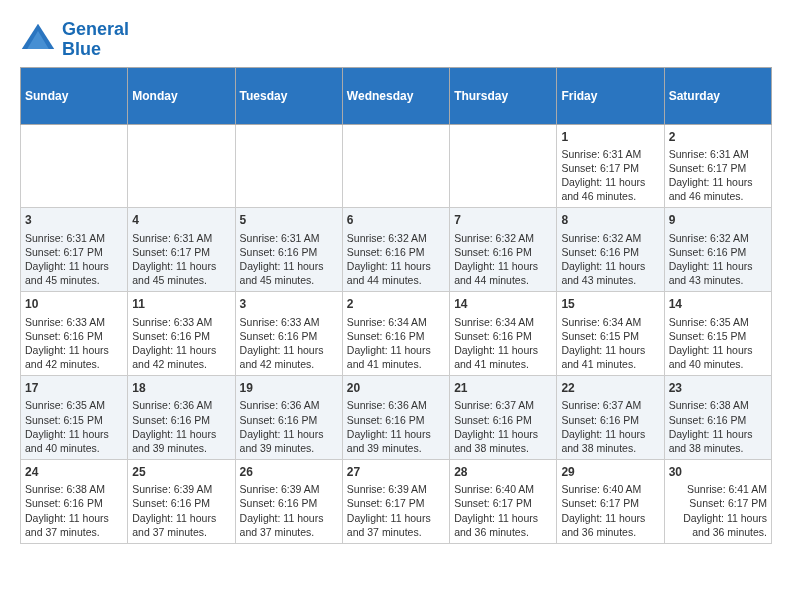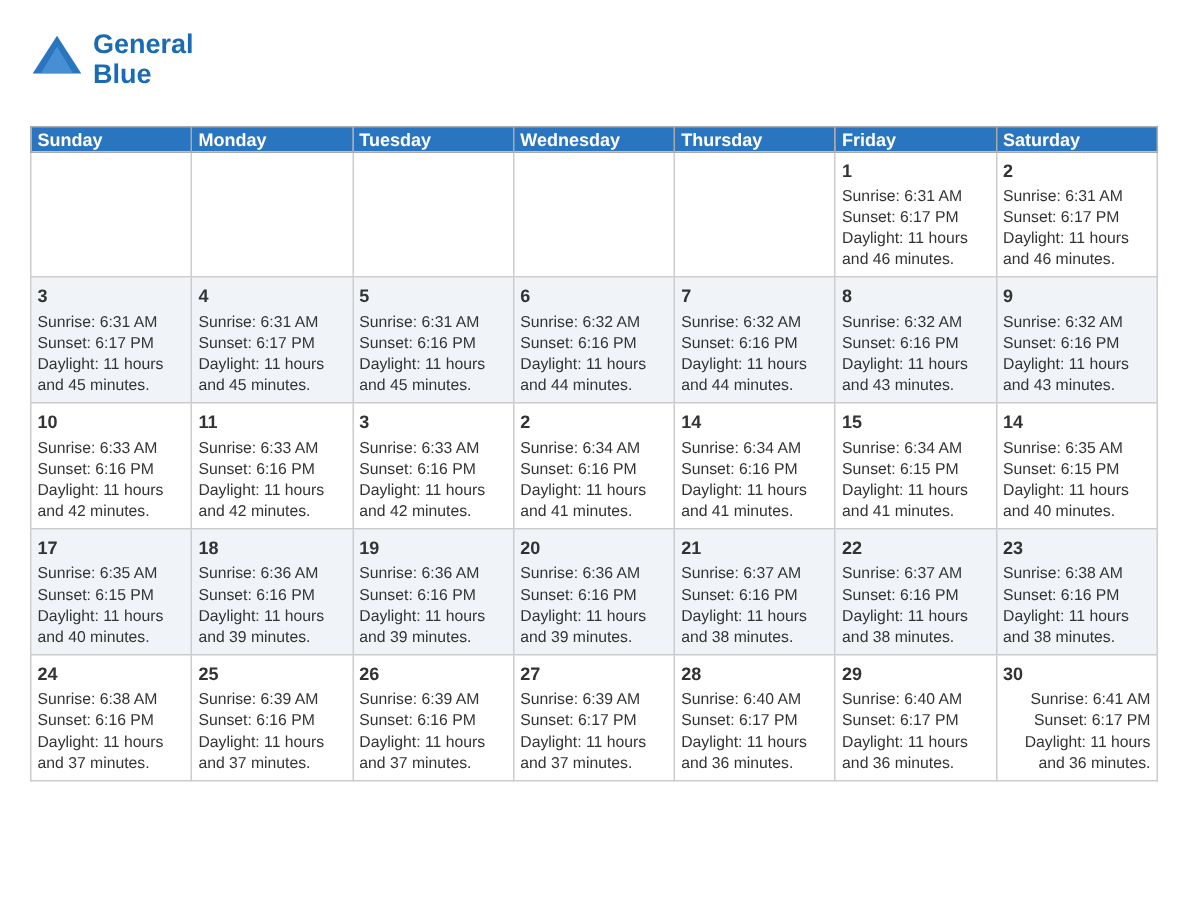--- a/index.html
+++ b/index.html
@@ -7,21 +7,21 @@
       font-family: Arial, sans-serif;
       background: #fff;
       width: 792px;
       min-height: 612px;
       padding: 20px;
     }
     .header-area {
       display: flex;
       justify-content: space-between;
       align-items: flex-start;
-      margin-bottom: 24px;
+      margin-bottom: 7px;
     }
     .logo {
       display: flex;
       align-items: center;
       gap: 6px;
     }
     .logo-text {
       font-size: 18px;
       font-weight: bold;
       color: #333;
@@ -47,21 +47,21 @@
       color: #333;
     }
     .calendar {
       width: 100%;
       border-collapse: collapse;
       font-size: 11px;
     }
     .calendar thead tr th {
       background-color: #2a75c0;
       color: #fff;
-      padding: 1px 4px;
+      padding: 21px 4px;
       text-align: left;
       font-size: 12px;
       border: 1px solid #aaa;
     }
     .calendar tbody tr td {
       vertical-align: top;
       padding: 4px 4px;
       border: 1px solid #ccc;
       width: 14.28%;
       min-height: 80px;

